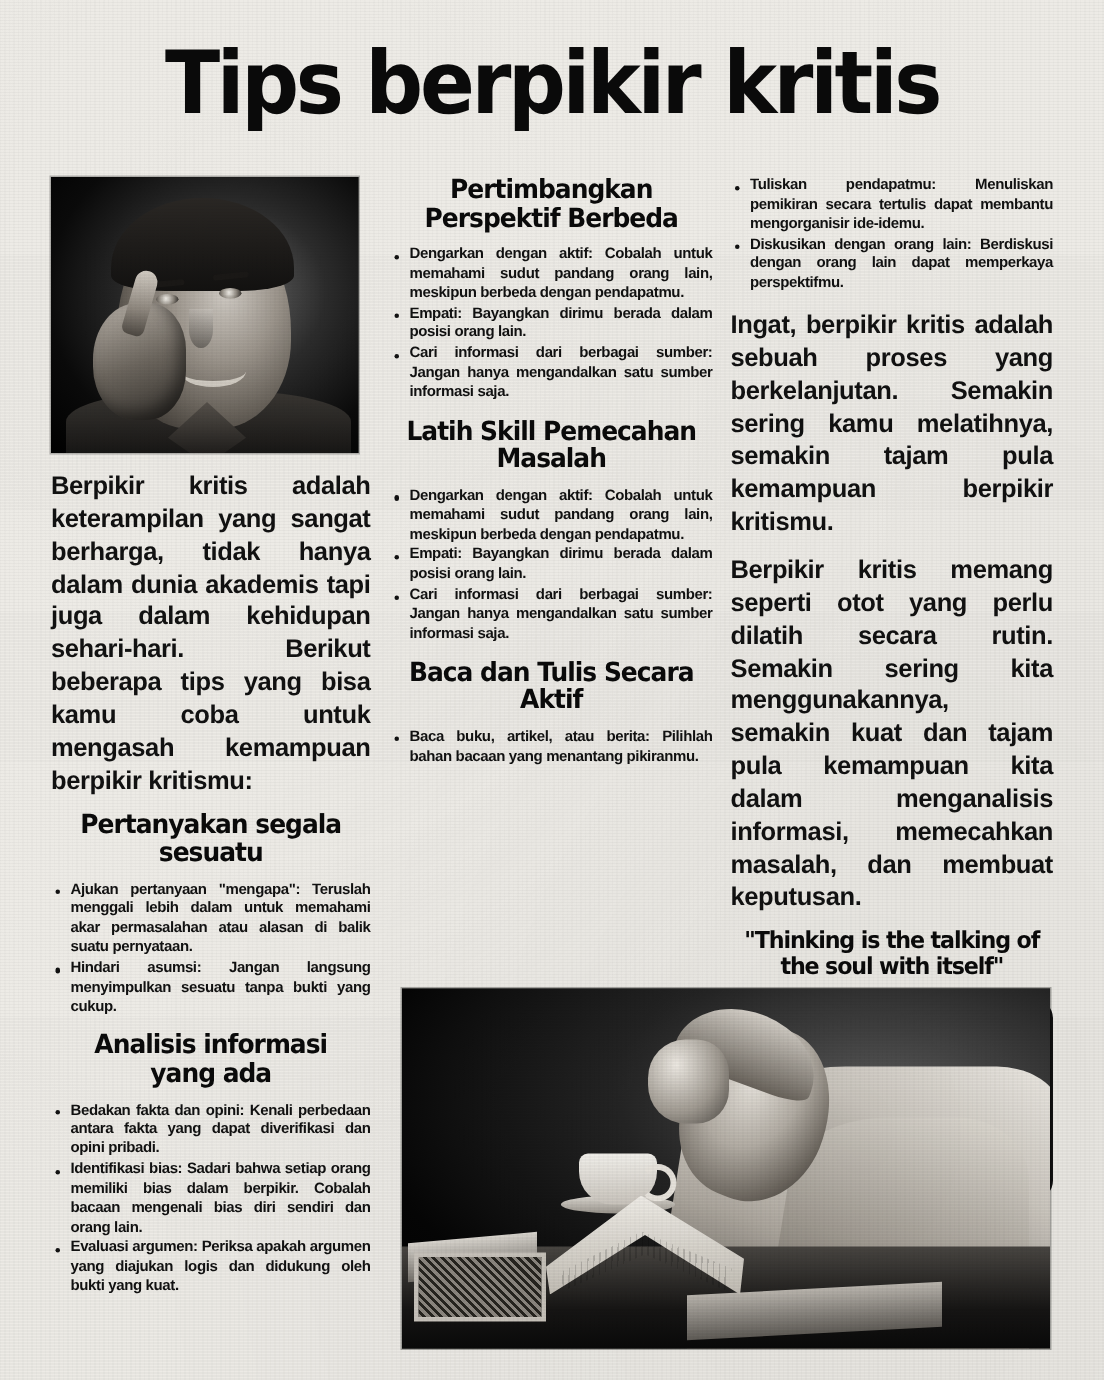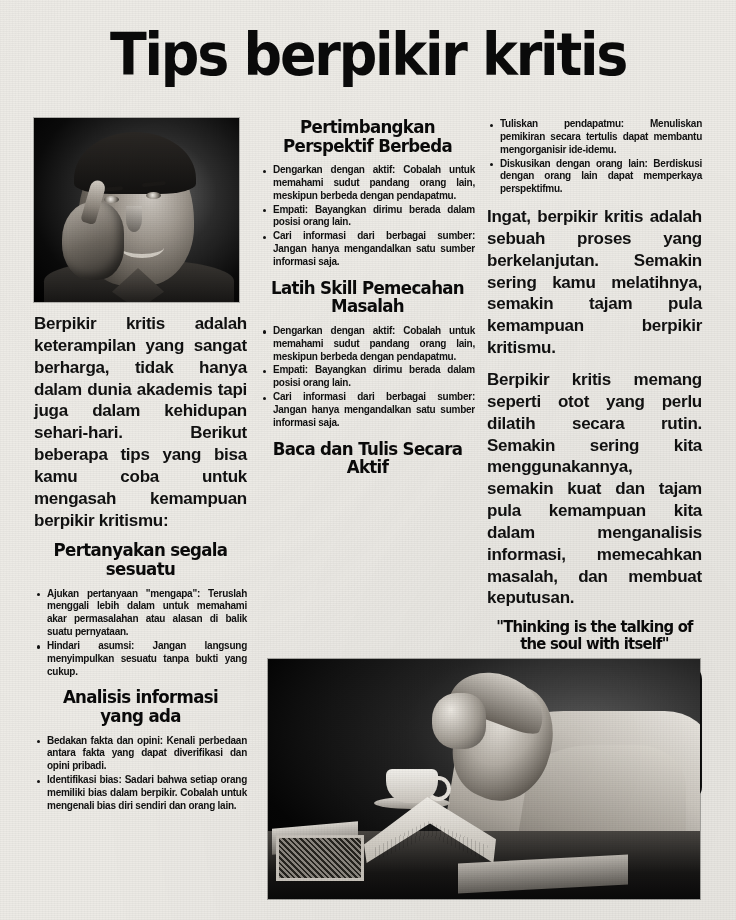--- a/index.html
+++ b/index.html
@@ -302,41 +302,45 @@
 
       <h2 class="sec">Pertanyakan segala sesuatu</h2>
       <ul class="bullets">
         <li>Ajukan pertanyaan "mengapa": Teruslah menggali lebih dalam untuk memahami akar permasalahan atau alasan di balik suatu pernyataan.</li>
         <li>Hindari asumsi: Jangan langsung menyimpulkan sesuatu tanpa bukti yang cukup.</li>
       </ul>
 
       <h2 class="sec">Analisis informasi yang ada</h2>
       <ul class="bullets">
         <li>Bedakan fakta dan opini: Kenali perbedaan antara fakta yang dapat diverifikasi dan opini pribadi.</li>
-        <li>Identifikasi bias: Sadari bahwa setiap orang memiliki bias dalam berpikir. Cobalah untuk mengenali bias diri sendiri dan orang lain.</li>
+        <li>Identifikasi bias: Sadari bahwa setiap orang memiliki bias dalam berpikir. Cobalah bacaan mengenali bias diri sendiri dan orang lain.</li>
+        <li>Evaluasi argumen: Periksa apakah argumen yang diajukan logis dan didukung oleh bukti yang kuat.</li>
       </ul>
     </div>
 
     <div class="col col-mid">
 
       <h2 class="sec">Pertimbangkan Perspektif Berbeda</h2>
       <ul class="bullets">
         <li>Dengarkan dengan aktif: Cobalah untuk memahami sudut pandang orang lain, meskipun berbeda dengan pendapatmu.</li>
         <li>Empati: Bayangkan dirimu berada dalam posisi orang lain.</li>
         <li>Cari informasi dari berbagai sumber: Jangan hanya mengandalkan satu sumber informasi saja.</li>
       </ul>
 
       <h2 class="sec">Latih Skill Pemecahan Masalah</h2>
       <ul class="bullets">
         <li>Dengarkan dengan aktif: Cobalah untuk memahami sudut pandang orang lain, meskipun berbeda dengan pendapatmu.</li>
         <li>Empati: Bayangkan dirimu berada dalam posisi orang lain.</li>
         <li>Cari informasi dari berbagai sumber: Jangan hanya mengandalkan satu sumber informasi saja.</li>
       </ul>
 
       <h2 class="sec">Baca dan Tulis Secara Aktif</h2>
+      <ul class="bullets">
+        <li>Baca buku, artikel, atau berita: Pilihlah bahan bacaan yang menantang pikiranmu.</li>
+      </ul>
     </div>
 
     <div class="col col-right">
 
       <ul class="bullets">
         <li>Tuliskan pendapatmu: Menuliskan pemikiran secara tertulis dapat membantu mengorganisir ide-idemu.</li>
         <li>Diskusikan dengan orang lain: Berdiskusi dengan orang lain dapat memperkaya perspektifmu.</li>
       </ul>
 
       <p class="body">Ingat, berpikir kritis adalah sebuah proses yang berkelanjutan. Semakin sering kamu melatihnya, semakin tajam pula kemampuan berpikir kritismu.</p>

